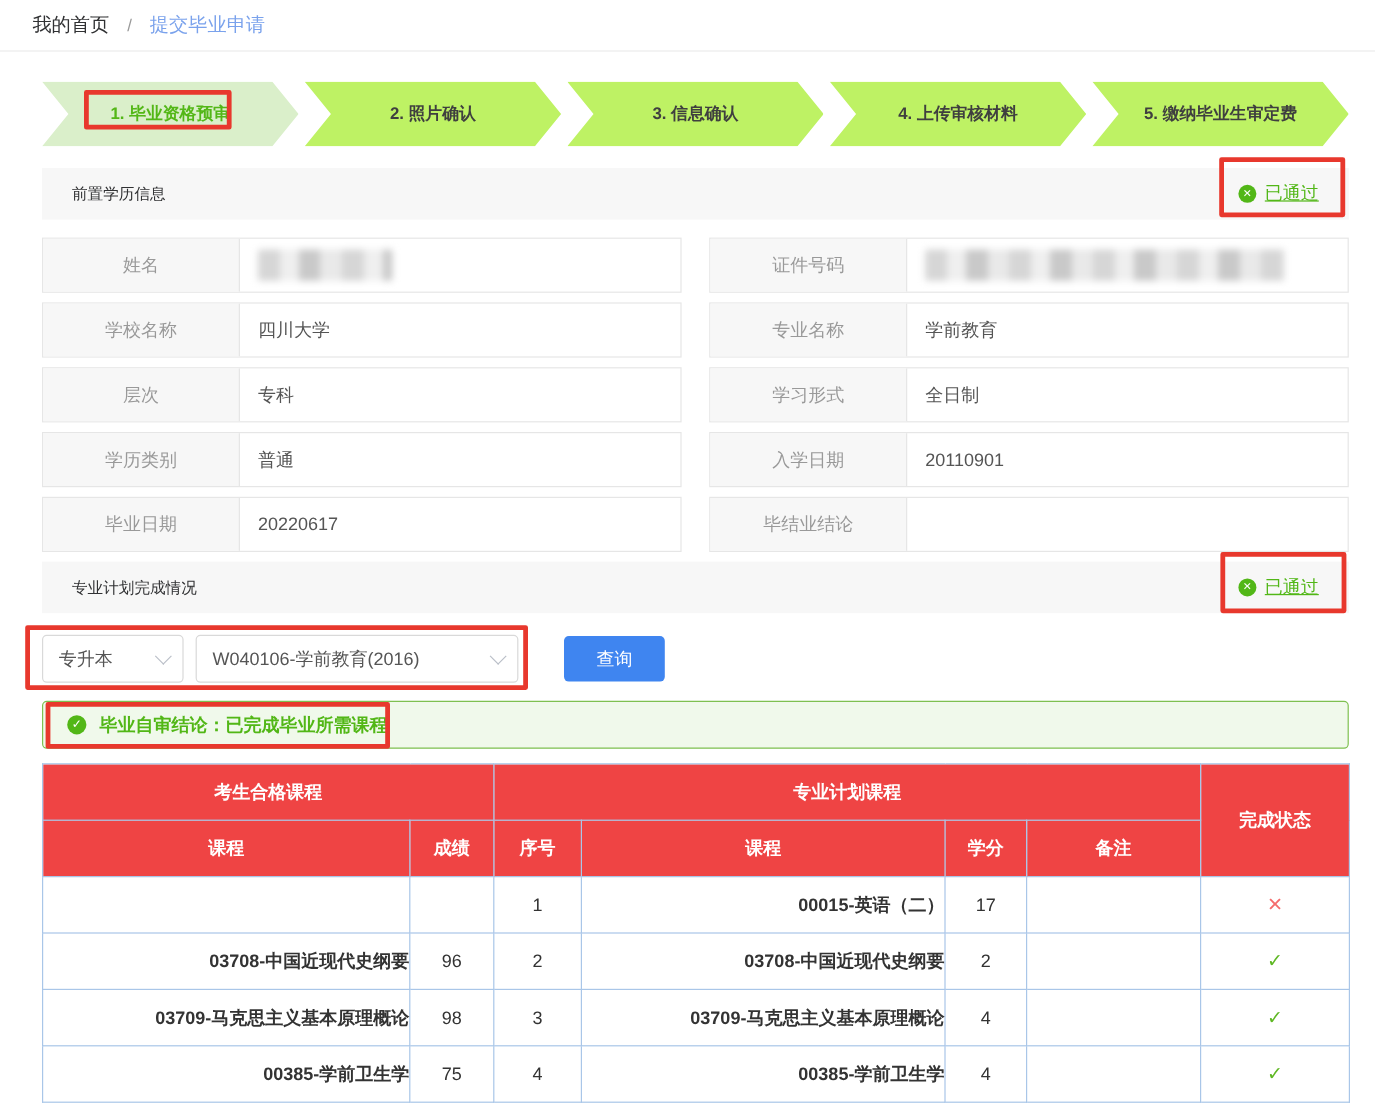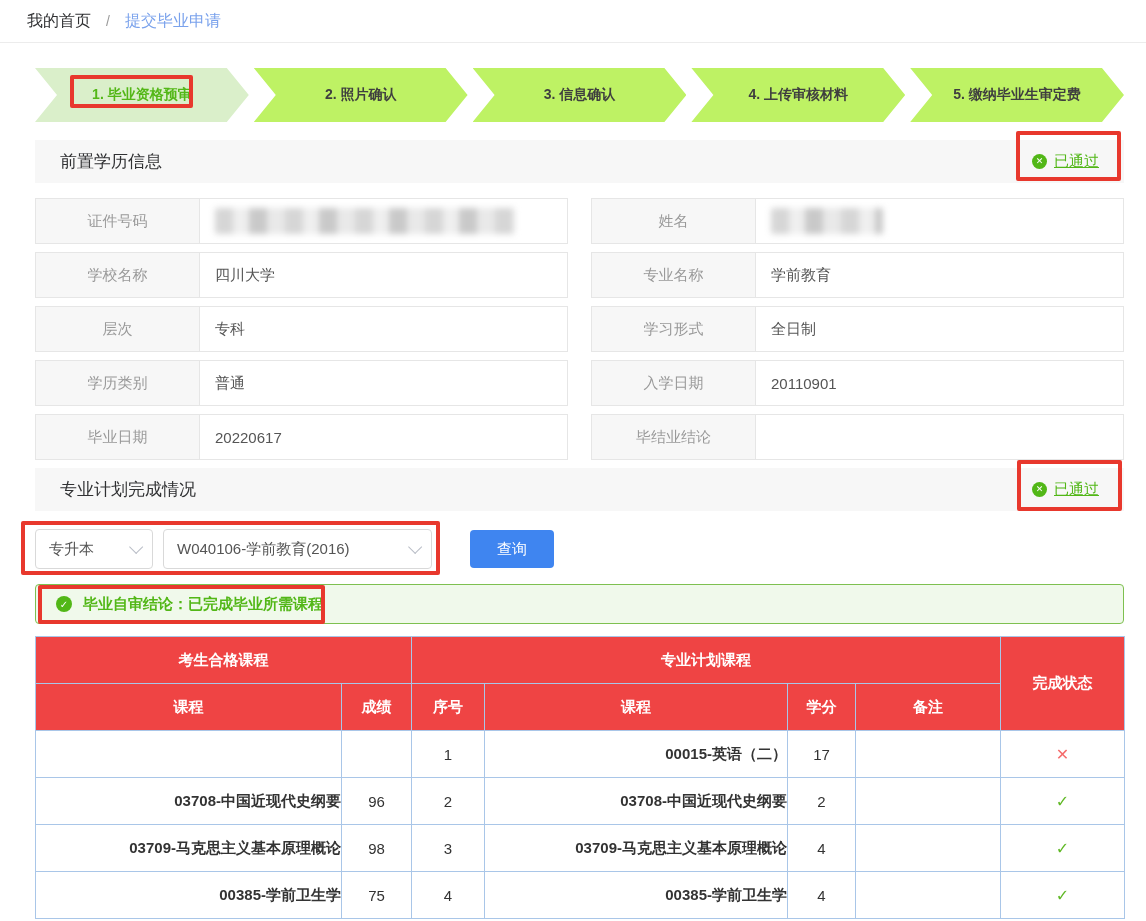--- a/index.html
+++ b/index.html
@@ -16,21 +16,21 @@
   
   .steps{display:flex;gap:5px;margin-top:25px;height:54px;}
   .step{flex:1;display:flex;align-items:center;justify-content:center;
     font-size:14px;font-weight:bold;background:#bef264;color:#3f3f3f;
     clip-path:polygon(22px 50%,0 0,calc(100% - 22px) 0,100% 50%,calc(100% - 22px) 100%,0 100%);}
   .step.active{background:#daefca;color:#53b717;}
   
   .section-bar{height:43px;background:#f7f7f7;display:flex;align-items:center;justify-content:space-between;padding:0 25px;}
   .bar-1{margin-top:18px;}
   .bar-2{margin-top:8px;}
-  .section-title{font-size:17px;color:#303133;}
+  .section-title{font-size:13px;color:#303133;}
   .status-badge{display:flex;align-items:center;gap:7px;cursor:pointer;}
   .badge-icon{width:15px;height:15px;border-radius:50%;background:#52b717;color:#fff;font-size:9px;line-height:15px;display:flex;align-items:center;justify-content:center;flex-shrink:0;}
   .badge-label{color:#52b717;font-size:15px;text-decoration:underline;}
   
   .form-grid{display:grid;grid-template-columns:1fr 1fr;column-gap:23px;row-gap:8px;margin-top:15px;}
   .field{height:46px;border:1px solid #e6e6e6;display:flex;box-sizing:border-box;background:#fff;}
   .field-label{width:163px;flex-shrink:0;background:#f7f7f7;border-right:1px solid #e6e6e6;display:flex;align-items:center;justify-content:center;color:#999;font-size:15px;}
   .field-value{flex:1;display:flex;align-items:center;padding-left:15px;color:#555;font-size:15px;overflow:hidden;}
   .redacted{height:26px;border-radius:2px;filter:blur(3px);
     background:repeating-linear-gradient(90deg,#d6d6d6 0 18px,#efefef 18px 34px,#c9c9c9 34px 52px,#e9e9e9 52px 70px);}
@@ -84,29 +84,29 @@
   <div class="section-bar bar-1">
     <span class="section-title">前置学历信息</span>
     <span class="status-badge">
       <span class="badge-icon">✕</span>
       <span class="badge-label">已通过</span>
     </span>
   </div>
 
   <div class="form-grid">
       <div class="field">
+        <div class="field-label">姓名</div>
+        <div class="field-value">
+          <div class="redacted narrow"></div>
+        </div>
+      </div>
+      <div class="field">
         <div class="field-label">证件号码</div>
         <div class="field-value">
           <div class="redacted wide"></div>
-        </div>
-      </div>
-      <div class="field">
-        <div class="field-label">姓名</div>
-        <div class="field-value">
-          <div class="redacted narrow"></div>
         </div>
       </div>
       <div class="field">
         <div class="field-label">学校名称</div>
         <div class="field-value">四川大学</div>
       </div>
       <div class="field">
         <div class="field-label">专业名称</div>
         <div class="field-value">学前教育</div>
       </div>

